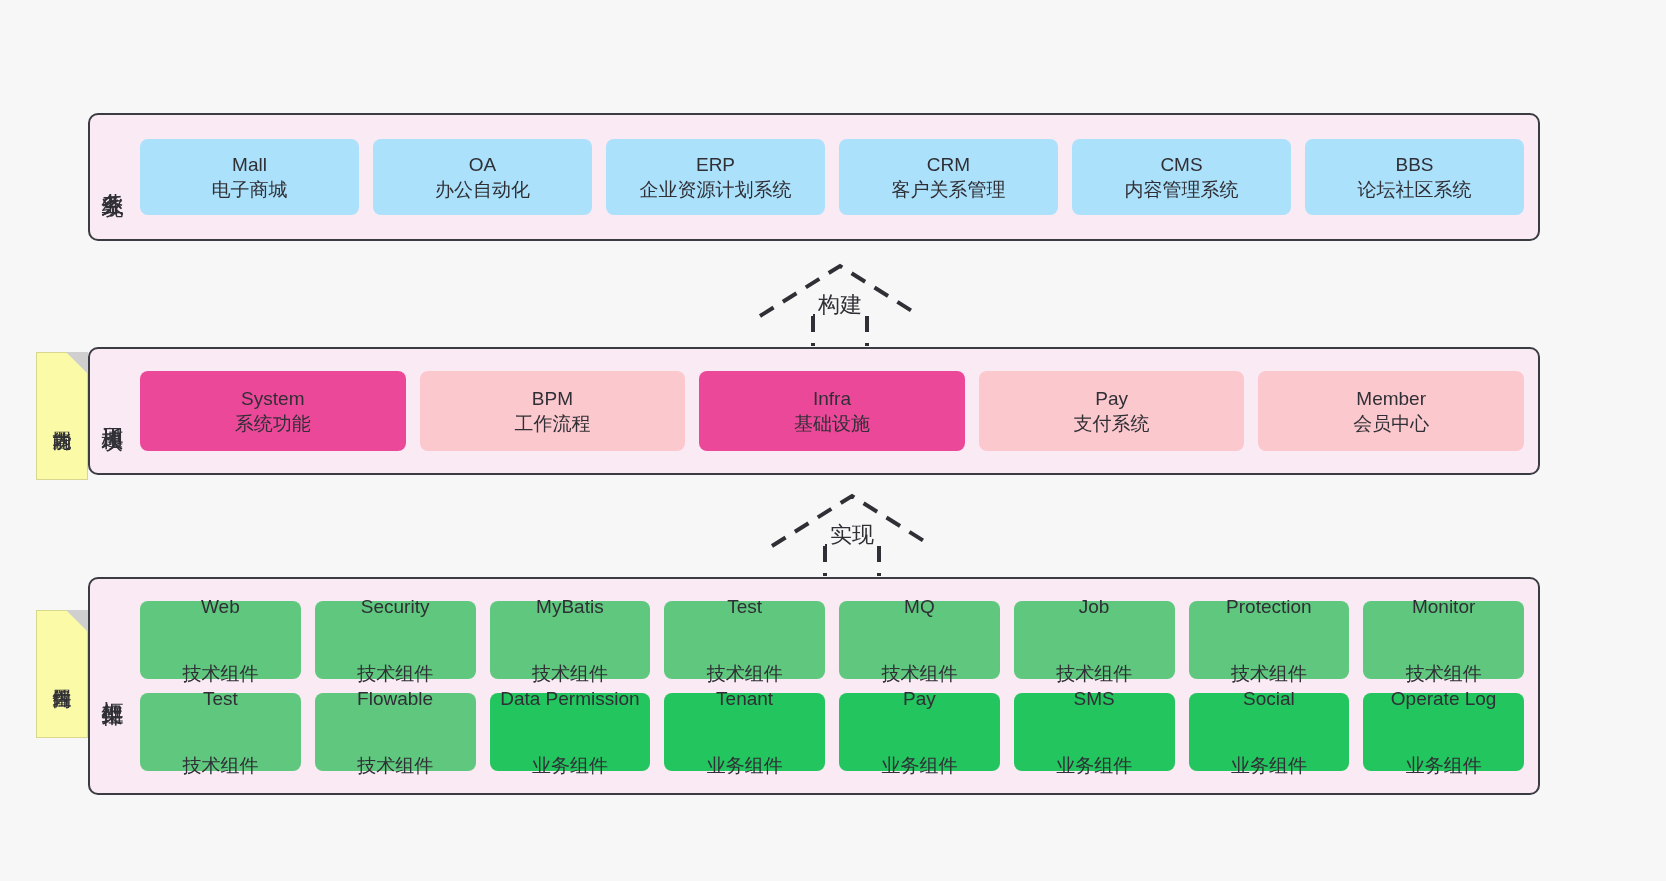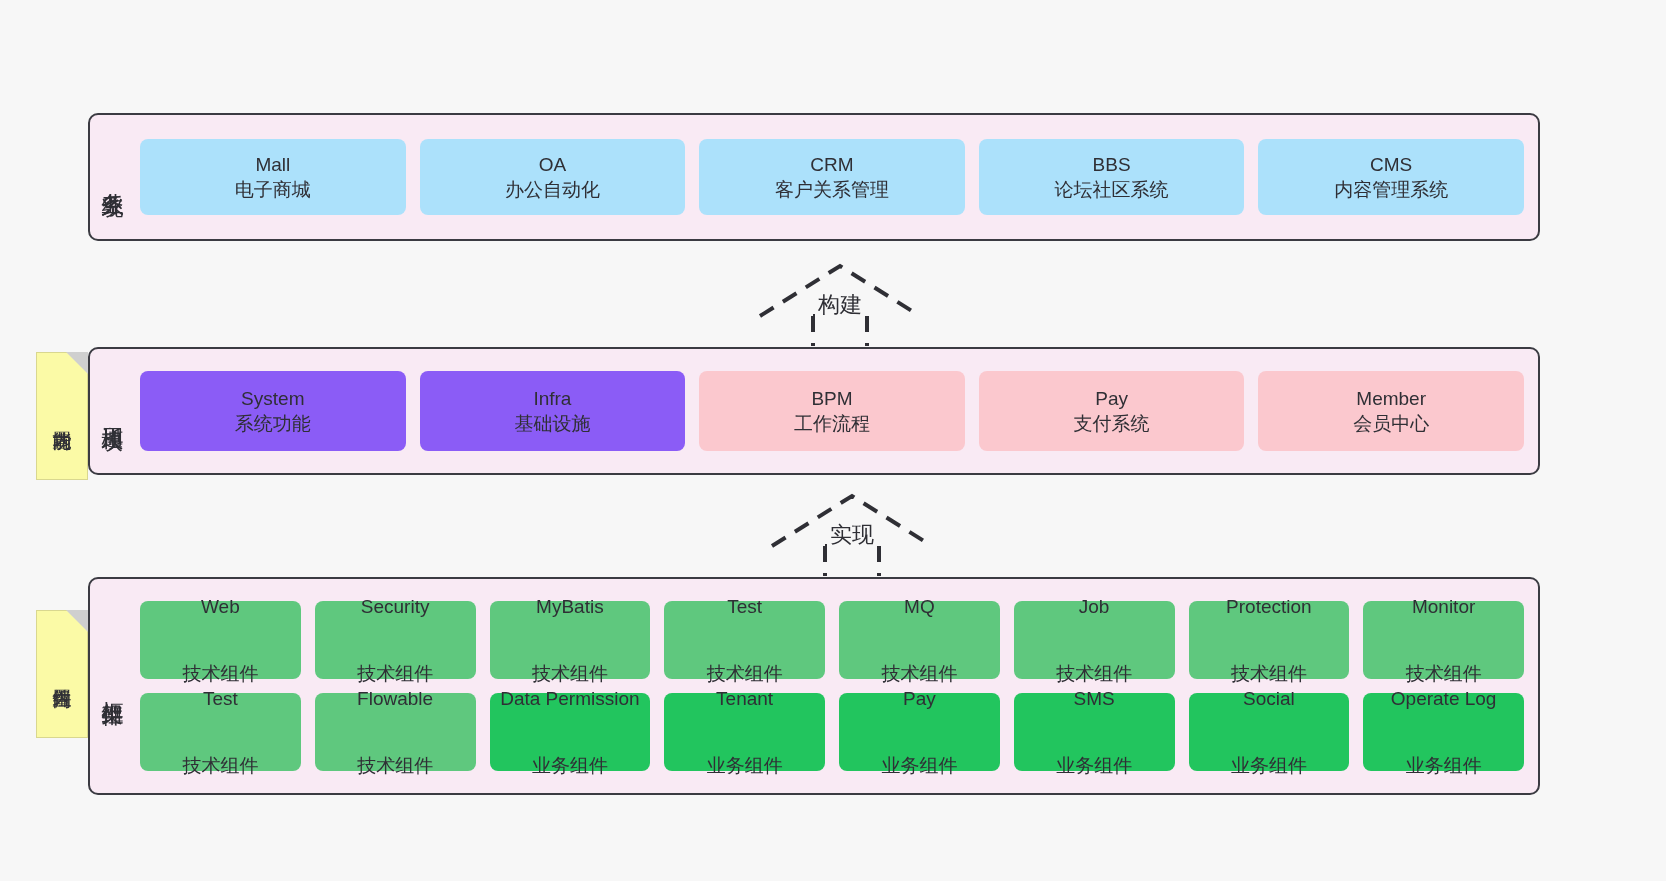--- a/index.html
+++ b/index.html
@@ -78,21 +78,21 @@
     padding: 6px 4px;
     font-size: 19px;
     line-height: 1.34;
     color: #2f2f35;
     user-select: none;
   }
   .card .t1 { display: block; }
   .card .t2 { display: block; }
 
   .c-blue       { background: #ace1fb; }
-  .c-red        { background: #8b5cf6; }
+  .c-red        { background: #ec4899; }
   .c-pink       { background: #fbc8ce; }
   .c-green      { background: #5fc87e; }
   .c-lightgreen { background: #22c55e; }
 
   
   #layer-business {
     left: 88px;  top: 113px;  width: 1452px; height: 128px;
   }
   #layer-business .card { height: 76px; }
 
@@ -177,30 +177,34 @@
       <div class="card-row">
         <div class="card c-blue">
           <span class="t1">Mall</span>
           <span class="t2">电子商城</span>
         </div>
         <div class="card c-blue">
           <span class="t1">OA</span>
           <span class="t2">办公自动化</span>
         </div>
         <div class="card c-blue">
+          <span class="t1">ERP</span>
+          <span class="t2">企业资源计划系统</span>
+        </div>
+        <div class="card c-blue">
           <span class="t1">CRM</span>
           <span class="t2">客户关系管理</span>
         </div>
         <div class="card c-blue">
+          <span class="t1">CMS</span>
+          <span class="t2">内容管理系统</span>
+        </div>
+        <div class="card c-blue">
           <span class="t1">BBS</span>
           <span class="t2">论坛社区系统</span>
-        </div>
-        <div class="card c-blue">
-          <span class="t1">CMS</span>
-          <span class="t2">内容管理系统</span>
         </div>
       </div>
     </div>
   </div>
 
   <div class="connector" id="connector-build">
     <svg width="190" height="88" viewBox="0 0 190 88" aria-hidden="true">
       <path d="M 15 58 L 95 8 L 175 58" fill="none" stroke="#2f2f35" stroke-width="4" stroke-dasharray="16 11" stroke-linecap="butt"></path>
       <path d="M 68 58 L 68 88 M 68 58 L 122 58 M 122 58 L 122 88" fill="none" stroke="#2f2f35" stroke-width="4" stroke-dasharray="16 11" stroke-linecap="butt"></path>
     </svg>
@@ -208,27 +212,27 @@
   </div>
 
   <div class="layer" id="layer-modules">
     <div class="layer-title">通用模块</div>
     <div class="layer-body">
       <div class="card-row">
         <div class="card c-red">
           <span class="t1">System</span>
           <span class="t2">系统功能</span>
         </div>
+        <div class="card c-pink">
+          <span class="t1">BPM</span>
+          <span class="t2">工作流程</span>
+        </div>
         <div class="card c-red">
           <span class="t1">Infra</span>
           <span class="t2">基础设施</span>
-        </div>
-        <div class="card c-pink">
-          <span class="t1">BPM</span>
-          <span class="t2">工作流程</span>
         </div>
         <div class="card c-pink">
           <span class="t1">Pay</span>
           <span class="t2">支付系统</span>
         </div>
         <div class="card c-pink">
           <span class="t1">Member</span>
           <span class="t2">会员中心</span>
         </div>
       </div>

